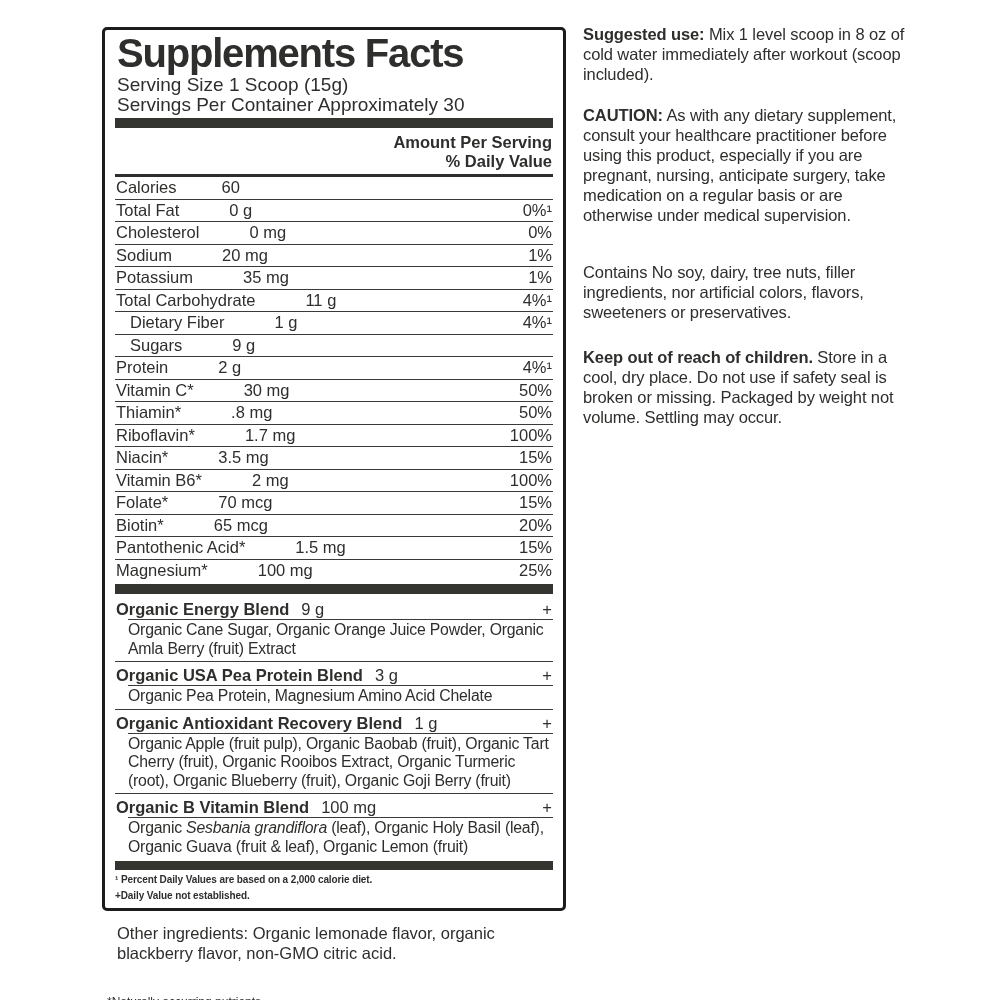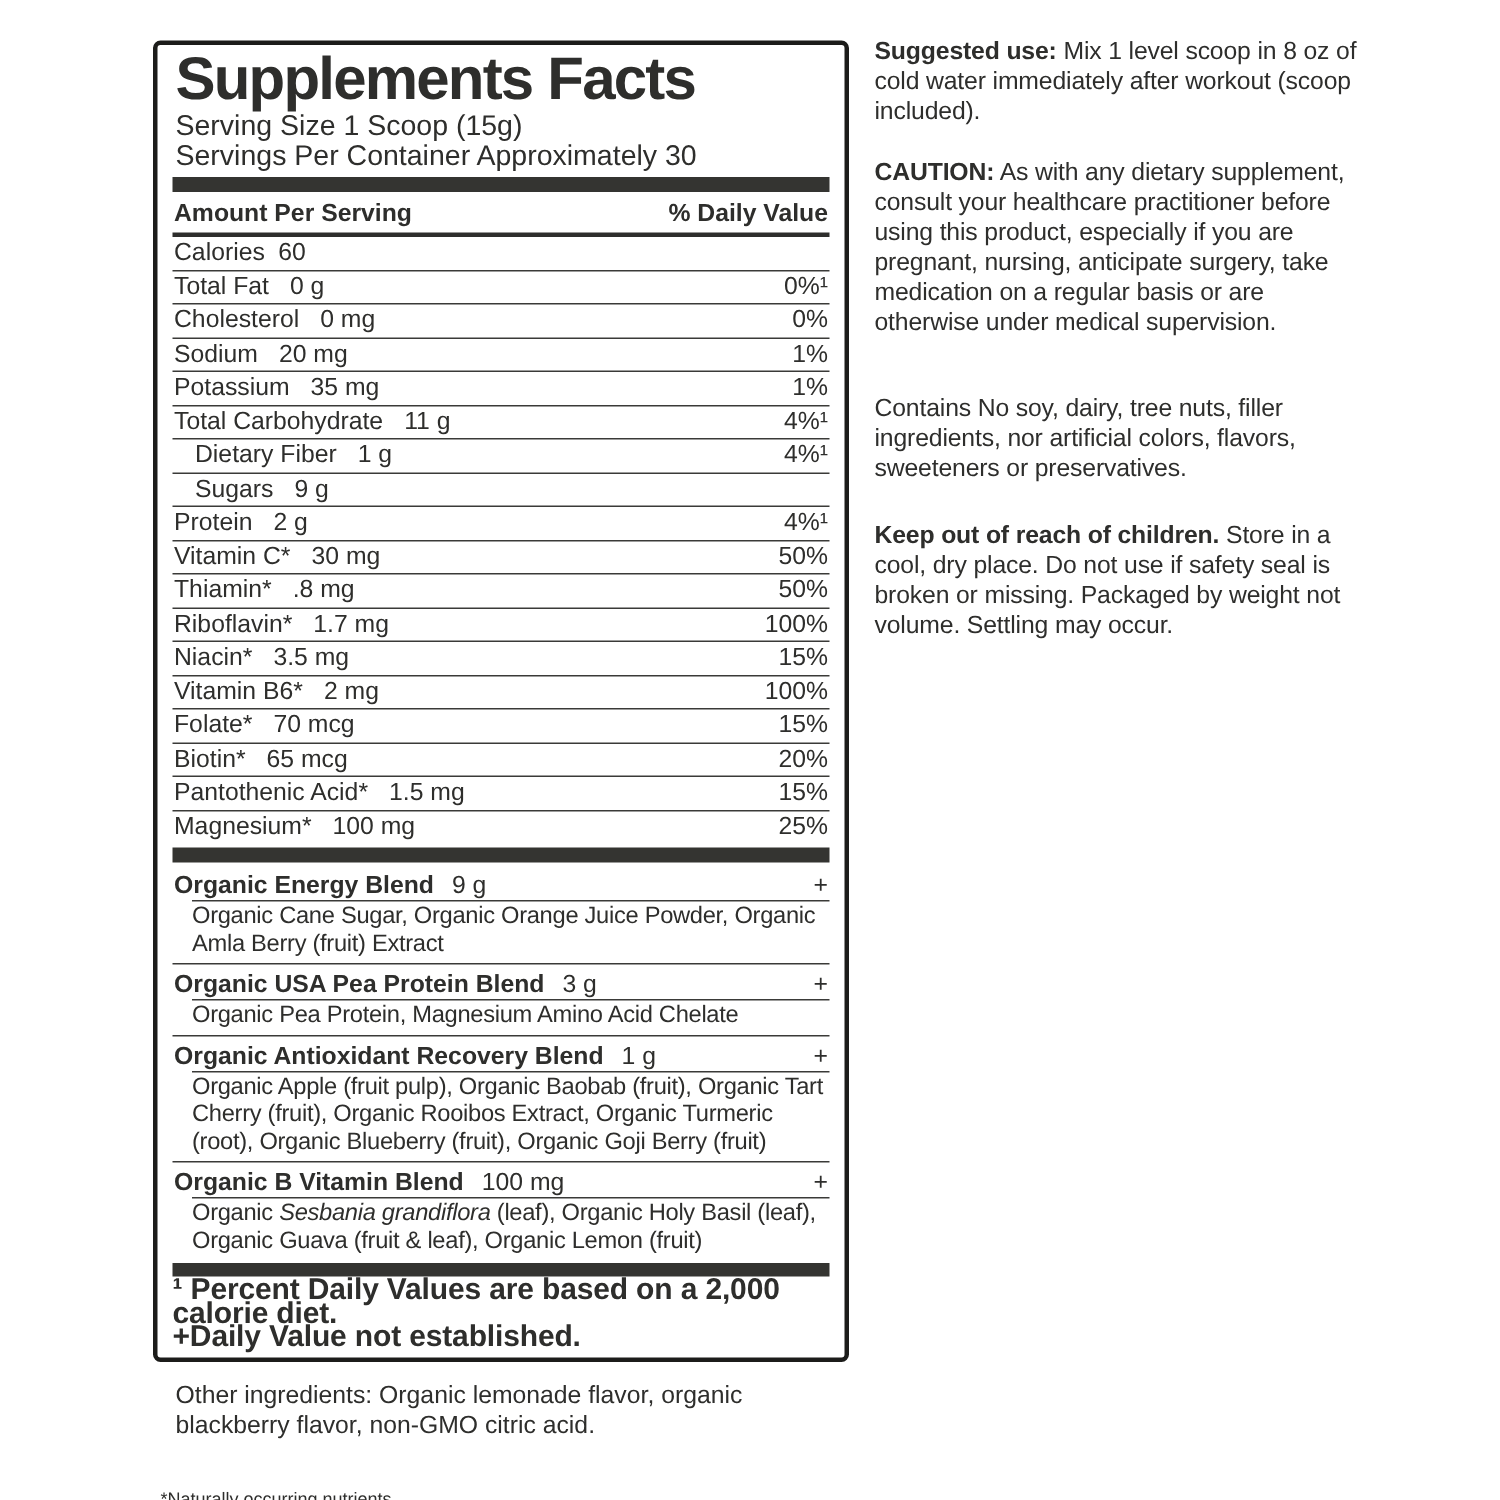--- a/index.html
+++ b/index.html
@@ -28,42 +28,43 @@
     line-height:41px;margin:0 0 1px 2px;white-space:nowrap;
   }
   .serving-line{font-size:19px;line-height:19.5px;padding-left:2px}
   .bar{height:10px;background:var(--bar);margin:4px 0 3px}
   .bar.mid{margin:2px 0}
   .bar.end{height:9px;margin:2px 0 2px}
   .colhead{
     display:flex;justify-content:space-between;align-items:flex-end;
     font-weight:700;font-size:16.5px;padding:2px 1px 3px;
     border-bottom:3px solid var(--ink);
+    flex-direction:column;
   }
   .nrow{
     display:flex;align-items:center;min-height:22.5px;
-    font-size:16.5px;border-bottom:1.5px solid var(--line);padding:0 1px;
+    font-size:16.5px;border-bottom:1.5px solid var(--line);padding:0 1px;gap:36px;
   }
   .nrow .amt{margin-left:14px}
   .nrow.calories .amt{margin-left:9px}
   .nrow .dv{margin-left:auto}
   .nrow.indent{padding-left:15px}
   .rows-box .nrow:last-child{border-bottom:none}
 
   .blend + .blend{border-top:1.5px solid var(--line)}
   .blend-head{display:flex;align-items:flex-end;min-height:23px;font-size:16.5px;padding:0 1px}
   .bname{font-weight:700}
   .bamt{margin-left:12px}
   .bdv{margin-left:auto}
   .sep-indent{border-top:1.5px solid var(--line);margin-left:13px}
   .blend-ing{
     padding:1px 0 3px 13px;font-size:15.8px;line-height:18.5px;letter-spacing:-0.2px;
   }
   .footnotes{margin-top:2px}
-  .footnote{font-size:20px;line-height:15.5px;font-weight:600;letter-spacing:-0.1px}
+  .footnote{font-size:10px;line-height:15.5px;font-weight:600;letter-spacing:-0.1px}
 
   .other-ing{margin:12px 0 0 15px;width:410px;font-size:16.5px;line-height:20px}
   .naturally{margin:32px 0 0 5px;font-size:12px}
 
   
   .right-col{position:absolute;left:583px;top:24px;width:326px}
   .para{font-size:16.5px;line-height:20px;margin:0 0 21px;letter-spacing:-0.1px}
   .para .lead{font-weight:700}
   .para:nth-child(2){margin-bottom:37px}
   .para:nth-child(3){margin-bottom:25px}

